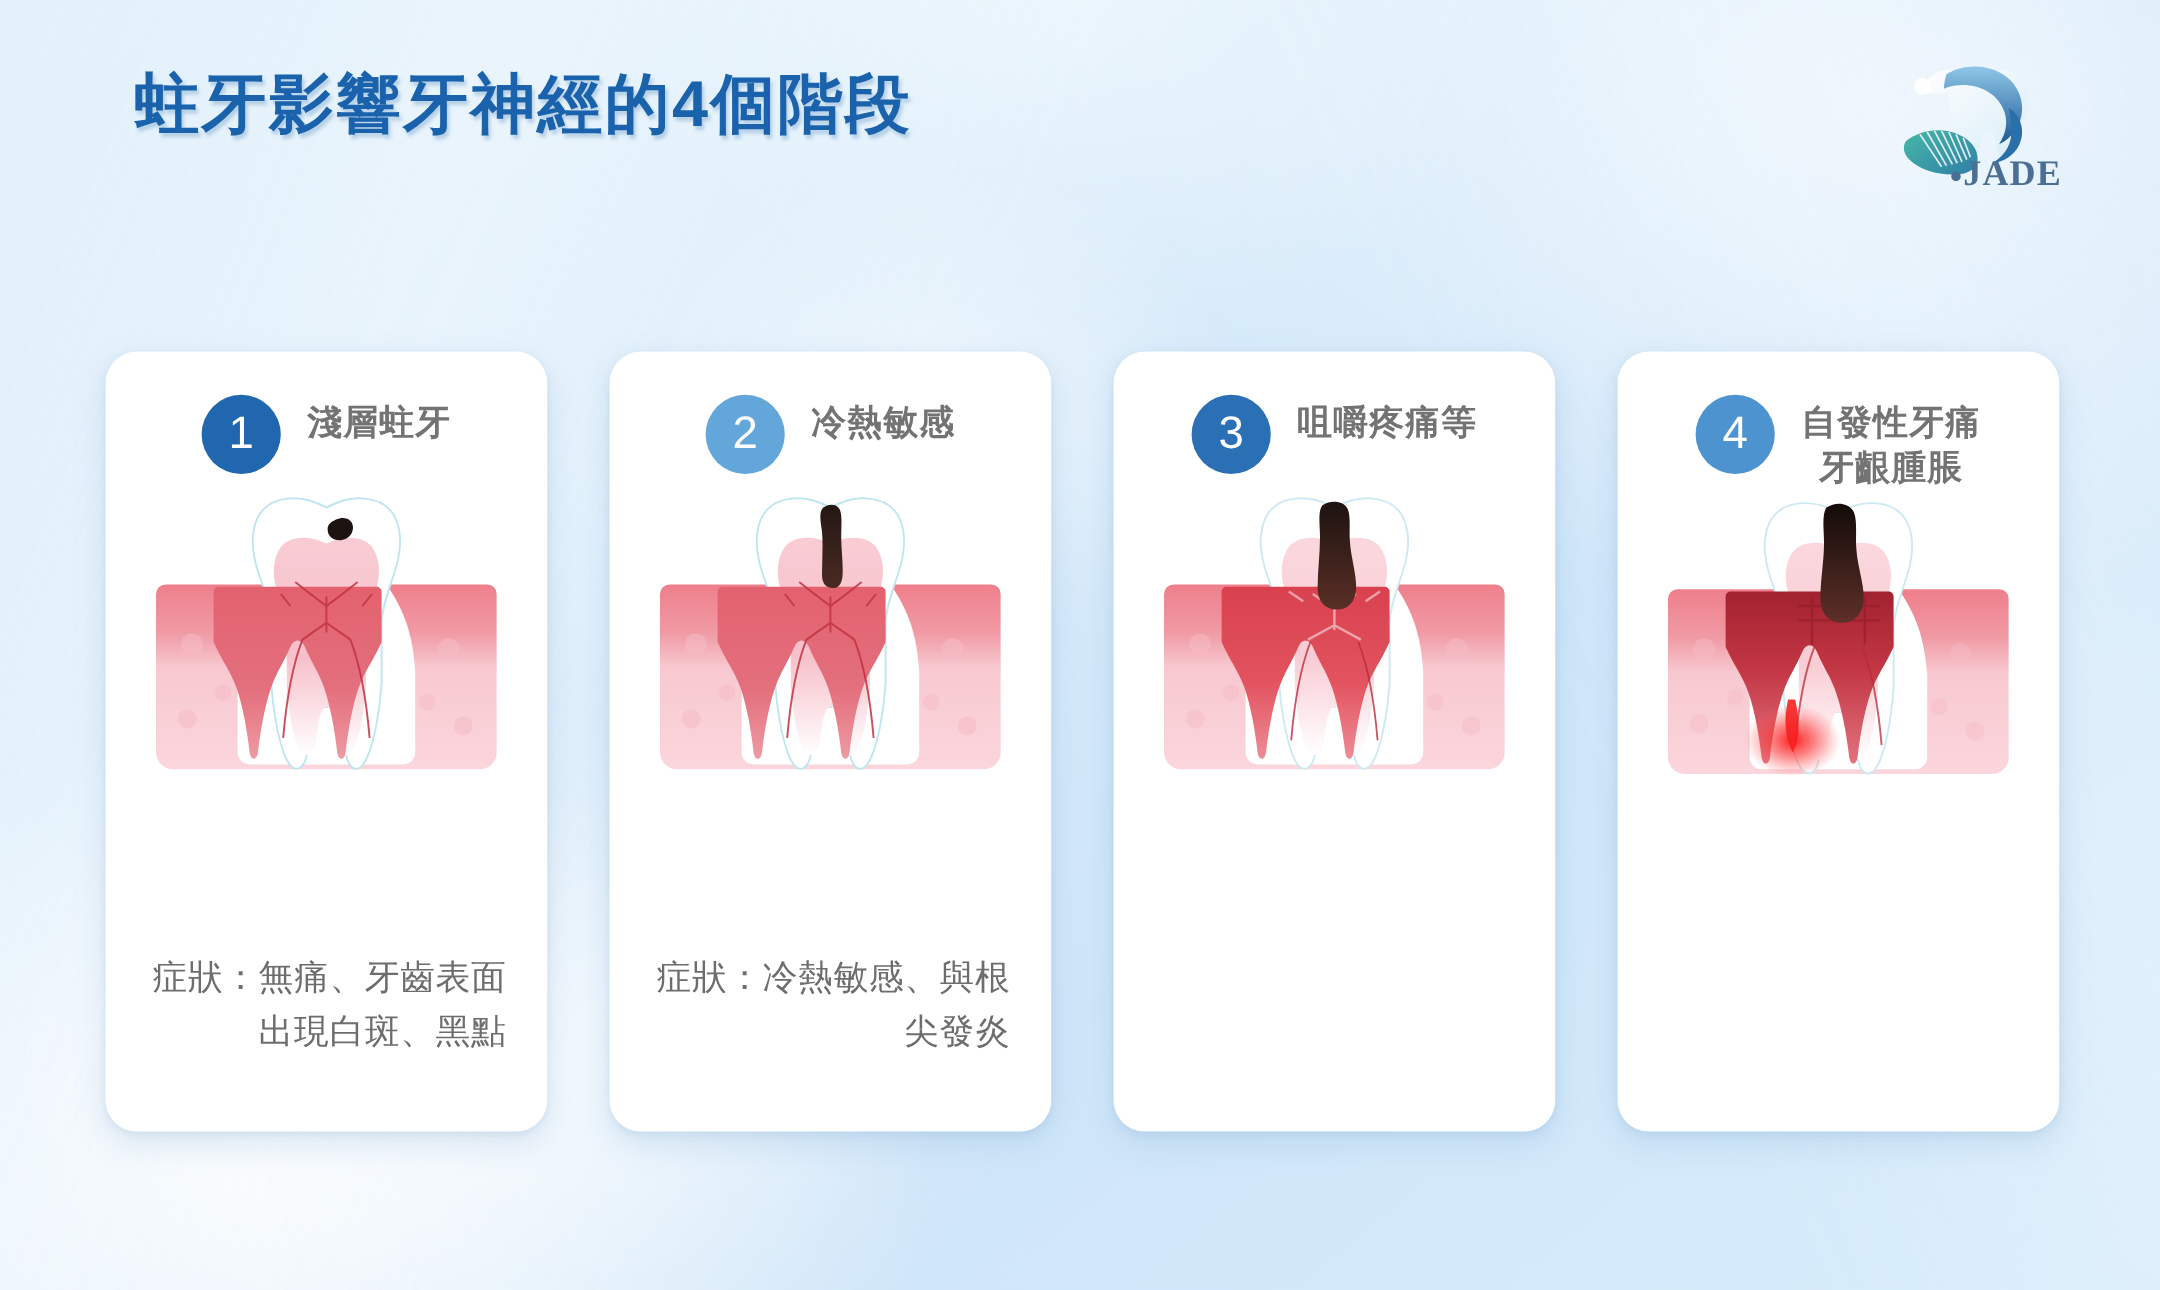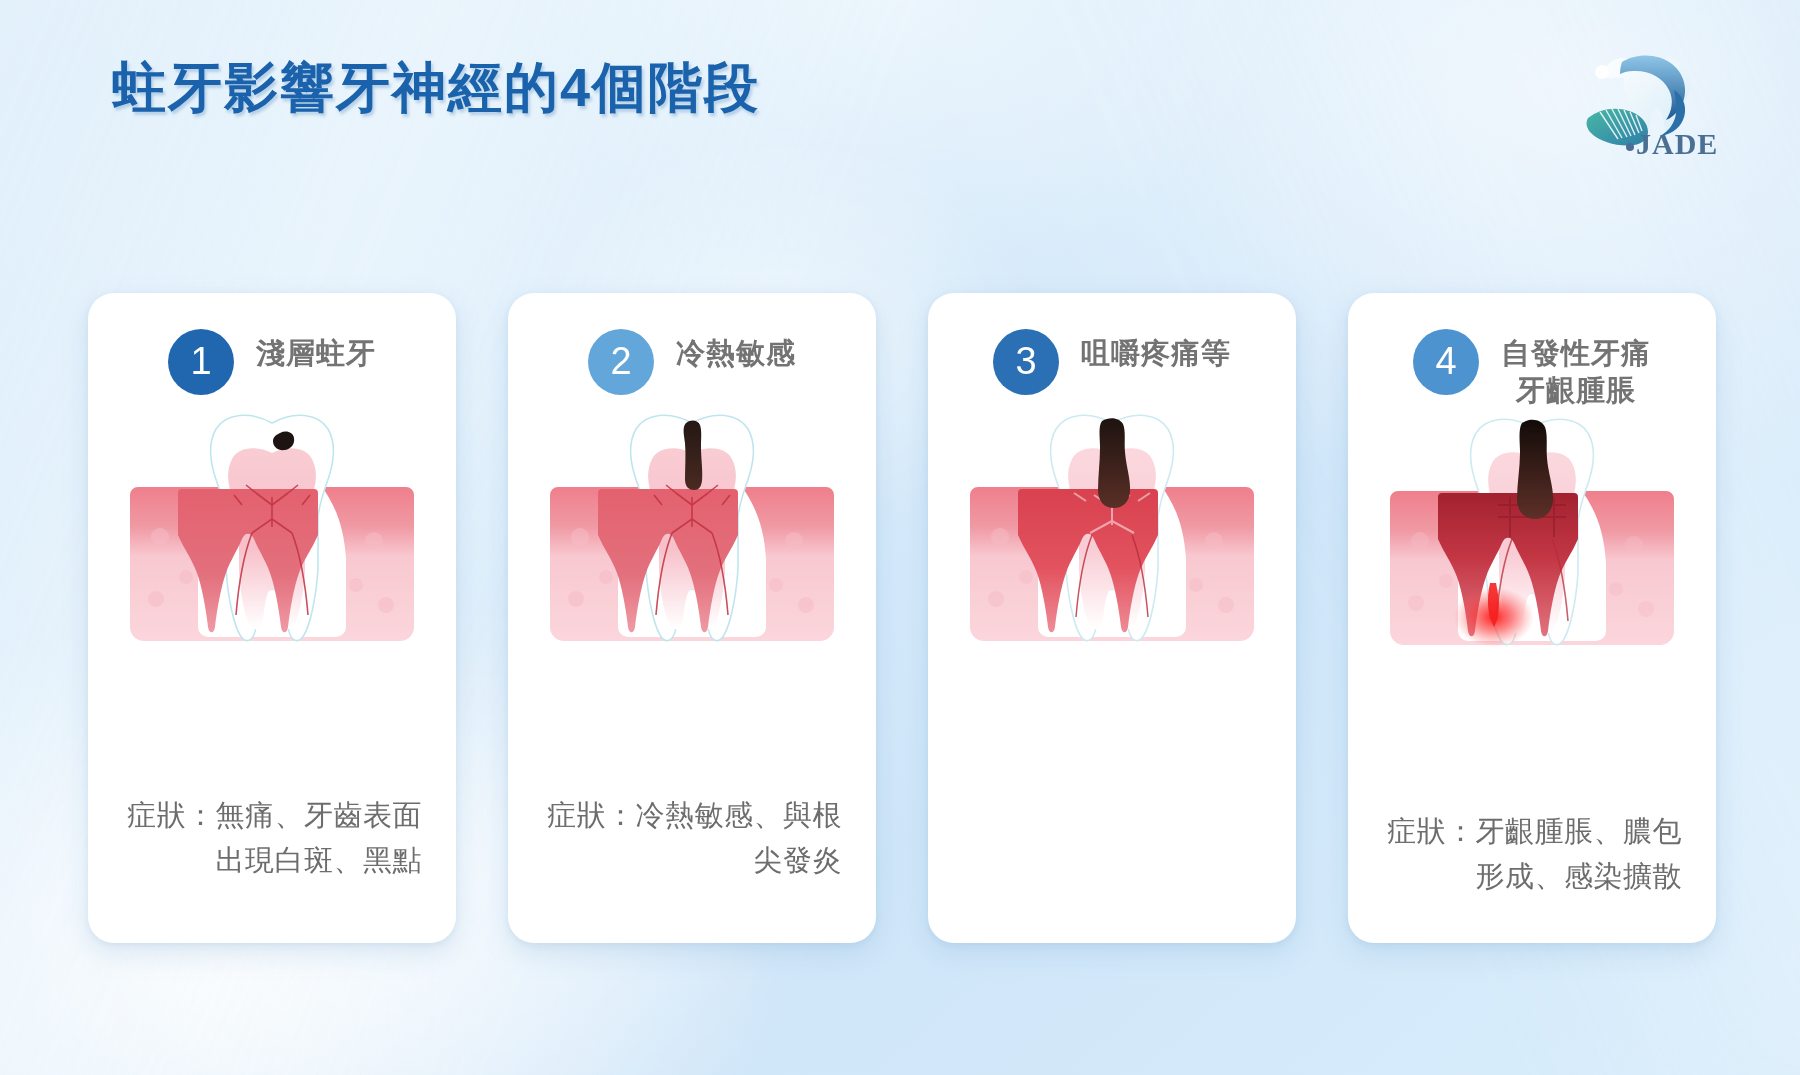--- a/index.html
+++ b/index.html
@@ -416,16 +416,15 @@
           <path d="M162 126 C172 152 176 184 178 208"></path>
         </g>
 
         <ellipse cx="104" cy="204" rx="40" ry="30" fill="url(#infl4)"></ellipse>
         <path d="M100 170 C96 188 98 204 104 214 C110 204 110 188 106 170 z" fill="#f52121" opacity=".9"></path>
 
         <path d="M132 10 c9-6 20-3 23 4 3 8 1 20 2 31 1 15 7 30 6 43 -1 11-8 18-18 18 -11 0-18-8-18-20
                  0-16 3-31 3-46 0-11-2-24 2-30z" fill="url(#car4)"></path>
       </svg>
     </div>
-    <div class="symptom">症狀：牙齦腫脹、膿包形成、感染擴散</div>
   </div>
 
 </div>
 
 </body></html>

